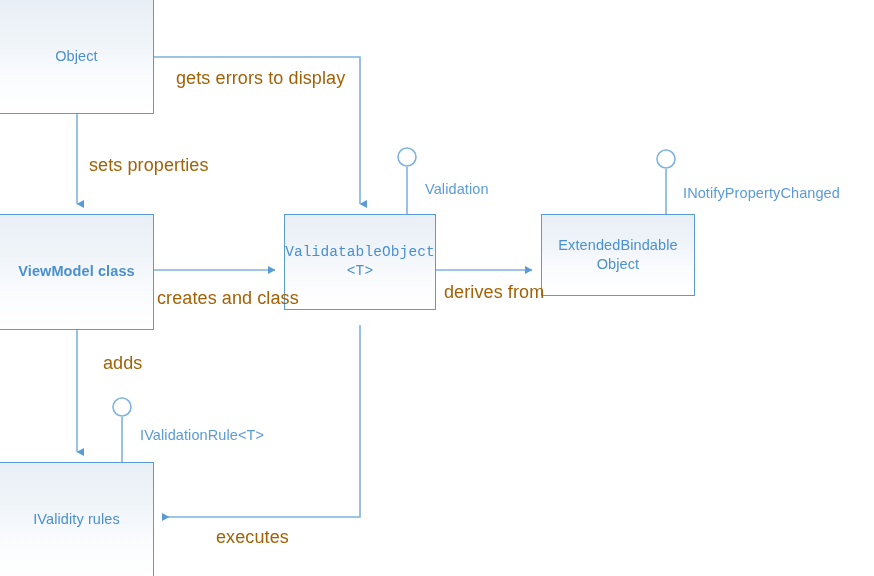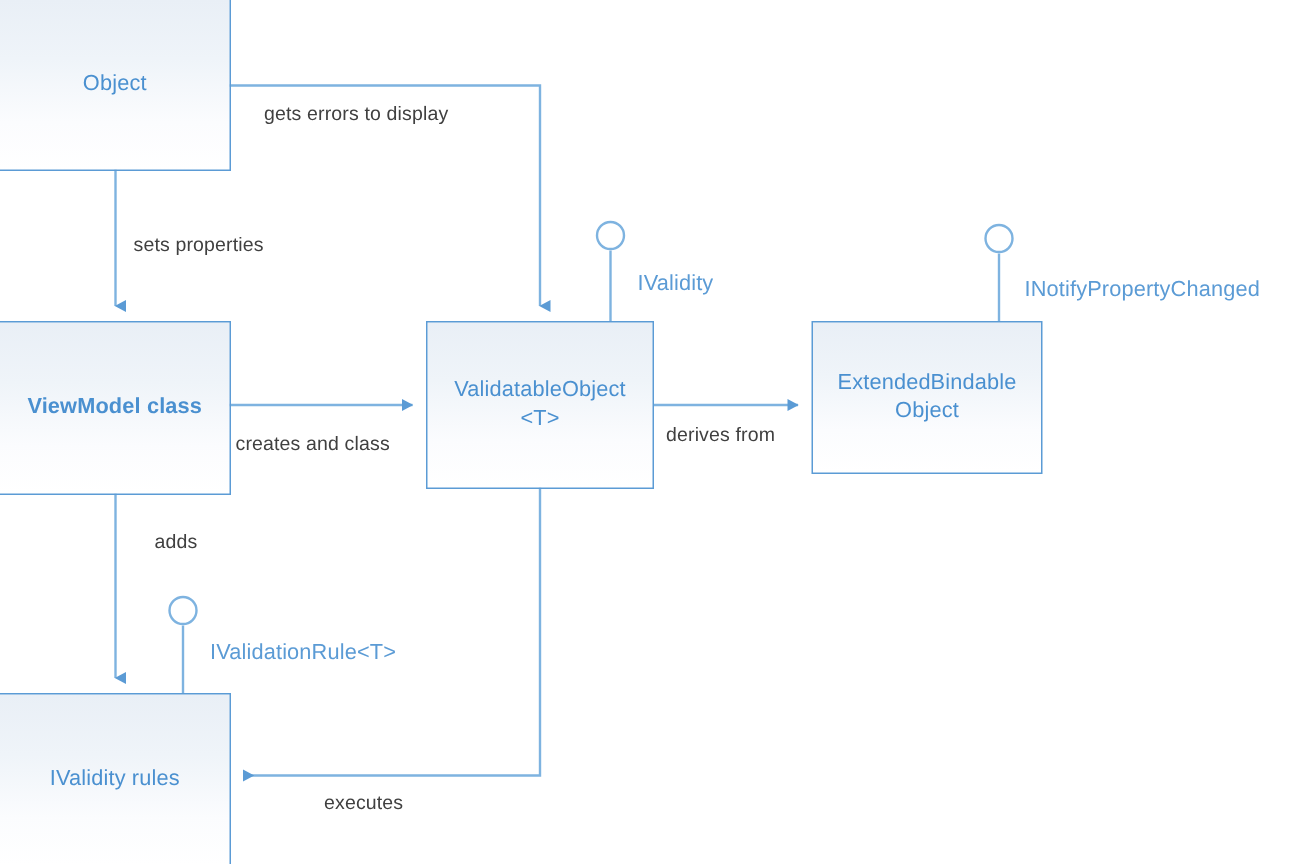--- a/index.html
+++ b/index.html
@@ -44,22 +44,22 @@
     z-index: 2;
   }
   .class-box .box-label {
     display: block;
     padding: 0 6px;
     white-space: pre-line;
   }
   
   .edge-label {
     position: absolute;
-    color: #404040;
-    font-size: 13px;
+    color: #a16207;
+    font-size: 18px;
     line-height: 1.2;
     white-space: nowrap;
     z-index: 3;
     letter-spacing: 0.1px;
   }
   .iface-label {
     position: absolute;
     color: #5b9bd5;
     font-size: 14.5px;
     line-height: 1.2;
@@ -115,45 +115,45 @@
   </svg>
 
   <div class="class-box" style="left:-1px; top:-1px; width:155px; height:115px;">
     <span class="box-label">Object</span>
   </div>
 
   <div class="class-box" style="left:-1px; top:214px; width:155px; height:116px;font-weight:bold;">
     <span class="box-label">ViewModel class</span>
   </div>
 
-  <div class="class-box" style="left:284px; top:214px; width:152px; height:112px;">
+  <div class="class-box" style="left:284px; top:214px; width:152px; height:96px;font-family:Liberation Mono, monospace;">
     <span class="box-label">ValidatableObject
 &lt;T&gt;</span>
   </div>
 
-  <div class="class-box" style="left:541px; top:214px; width:154px; height:102px;">
+  <div class="class-box" style="left:541px; top:214px; width:154px; height:82px;">
     <span class="box-label">ExtendedBindable
 Object</span>
   </div>
 
   <div class="class-box" style="left:-1px; top:462px; width:155px; height:116px;">
     <span class="box-label">IValidity rules</span>
   </div>
 
   <div class="edge-label" style="left:176px; top:68px;">gets errors to display</div>
 
   <div class="edge-label" style="left:89px; top:155px;">sets properties</div>
 
   <div class="edge-label" style="left:157px; top:288px;">creates and class</div>
 
   <div class="edge-label" style="left:444px; top:282px;">derives from</div>
 
   <div class="edge-label" style="left:103px; top:353px;">adds</div>
 
   <div class="edge-label" style="left:216px; top:527px;">executes</div>
 
-  <div class="iface-label" style="left:425px; top:181px;">IValidity</div>
+  <div class="iface-label" style="left:425px; top:181px;">Validation</div>
 
   <div class="iface-label" style="left:140px; top:427px;">IValidationRule&lt;T&gt;</div>
 
   <div class="iface-label" style="left:683px; top:185px;">INotifyPropertyChanged</div>
 
 </div>
 
 </body></html>

